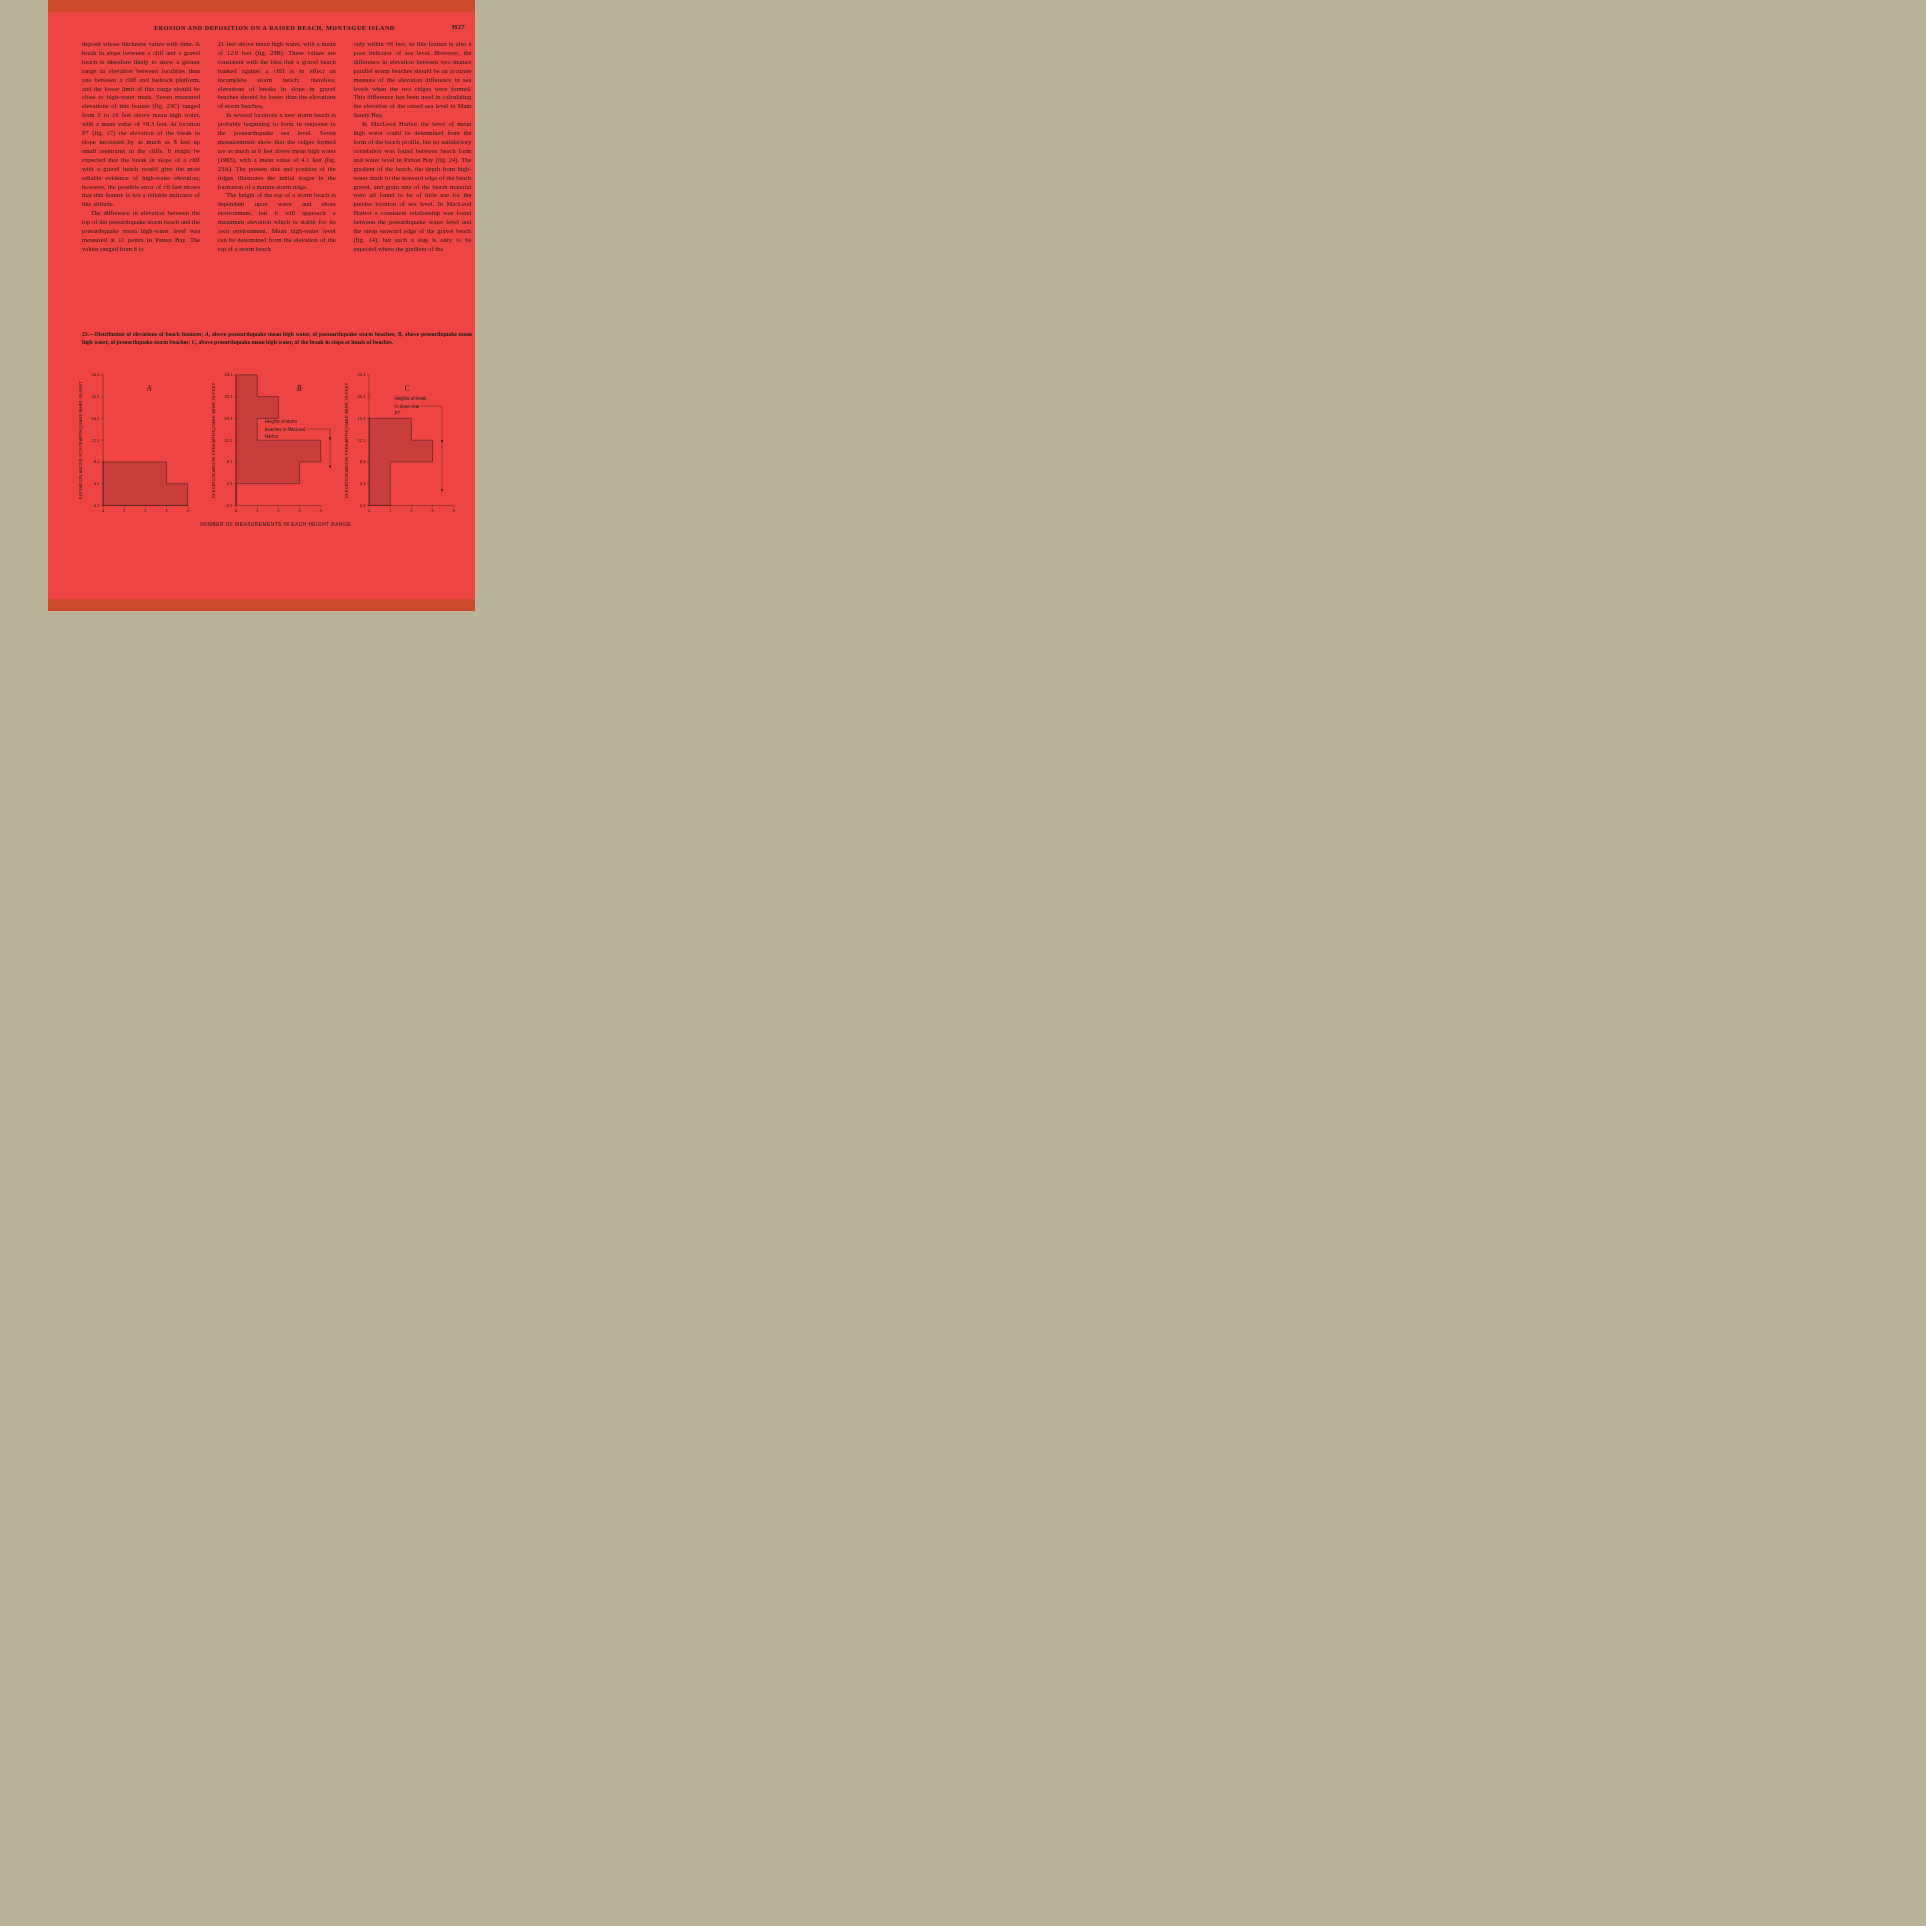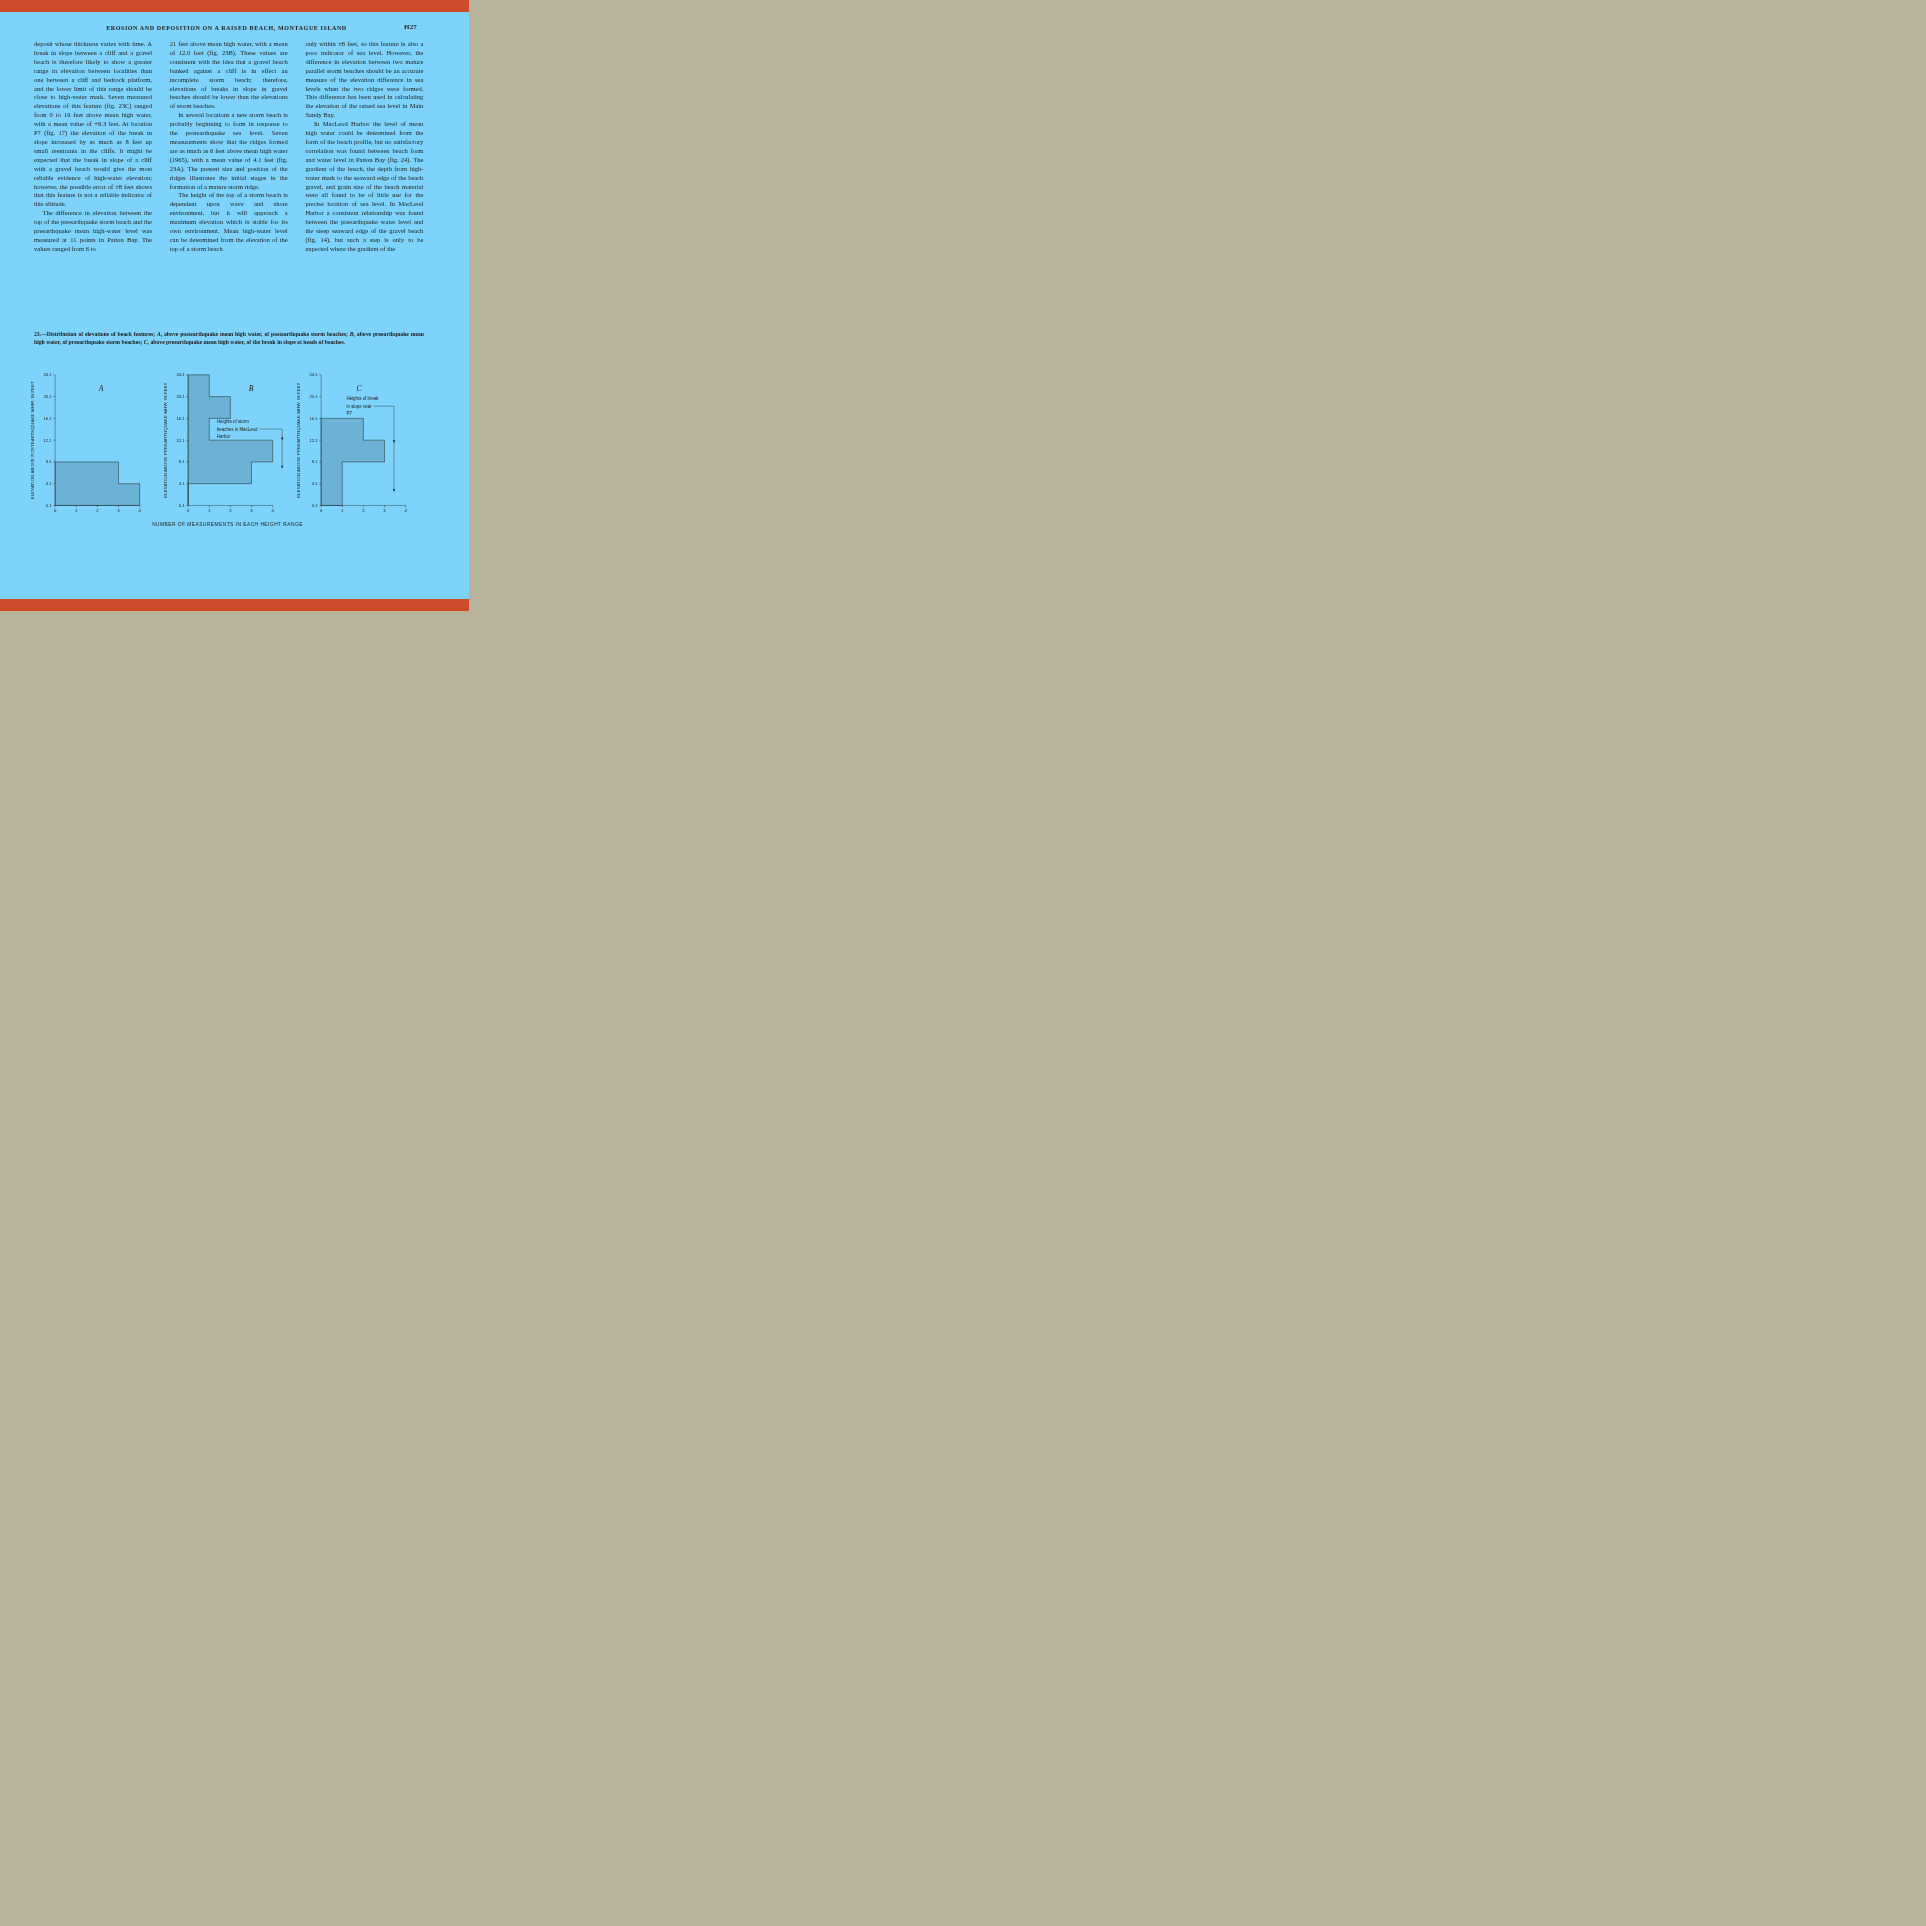--- a/index.html
+++ b/index.html
@@ -1,18 +1,18 @@
 <!DOCTYPE html>
 <html style="font-size:6.2px"><head>
 <meta charset="utf-8">
 <style>
   html,body{margin:0;padding:0;}
   body{width:475px;height:611px;background:#b9b29b;}
-  .page{position:relative;width:469px;height:611px;background:#7dd3fc;overflow:hidden;
-        font-family:"Liberation Serif",serif;color:#1c1b18;}
+  .page{position:relative;width:469px;height:611px;background:#ef4444;overflow:hidden;
+        font-family:"Liberation Serif",serif;color:#1c1b18;margin-left:48px;}
   .band{position:absolute;left:0;right:0;height:11.6px;background:#cc4b2b;}
   .band-top{top:0;}
   .band-bottom{bottom:0;}
   .running-title{position:absolute;top:25px;left:30px;width:393px;text-align:center;
         font-weight:bold;font-size:6px;letter-spacing:0.6px;}
   .page-number{position:absolute;top:23px;left:404px;font-weight:bold;font-size:7px;letter-spacing:0.2px;}
   .columns{position:absolute;top:40px;left:34px;width:390px;display:flex;gap:17.7px;}
   .col{width:118px;font-size:6.5px;line-height:8.9px;text-align:justify;}
   .col p{margin:0;}
   .col p.indent{text-indent:8.5px;}

